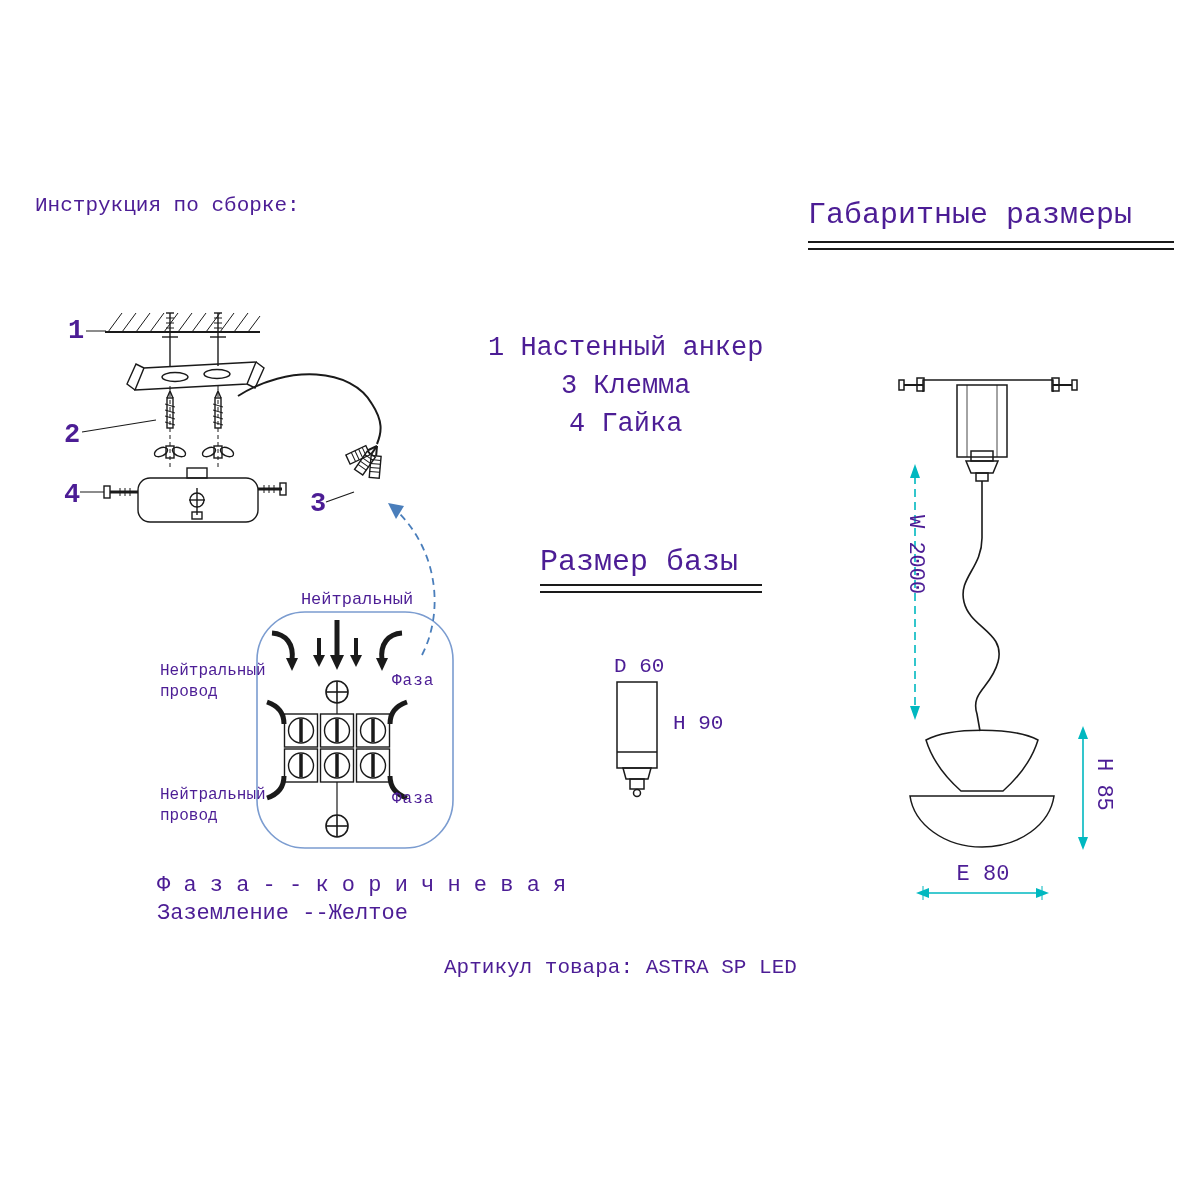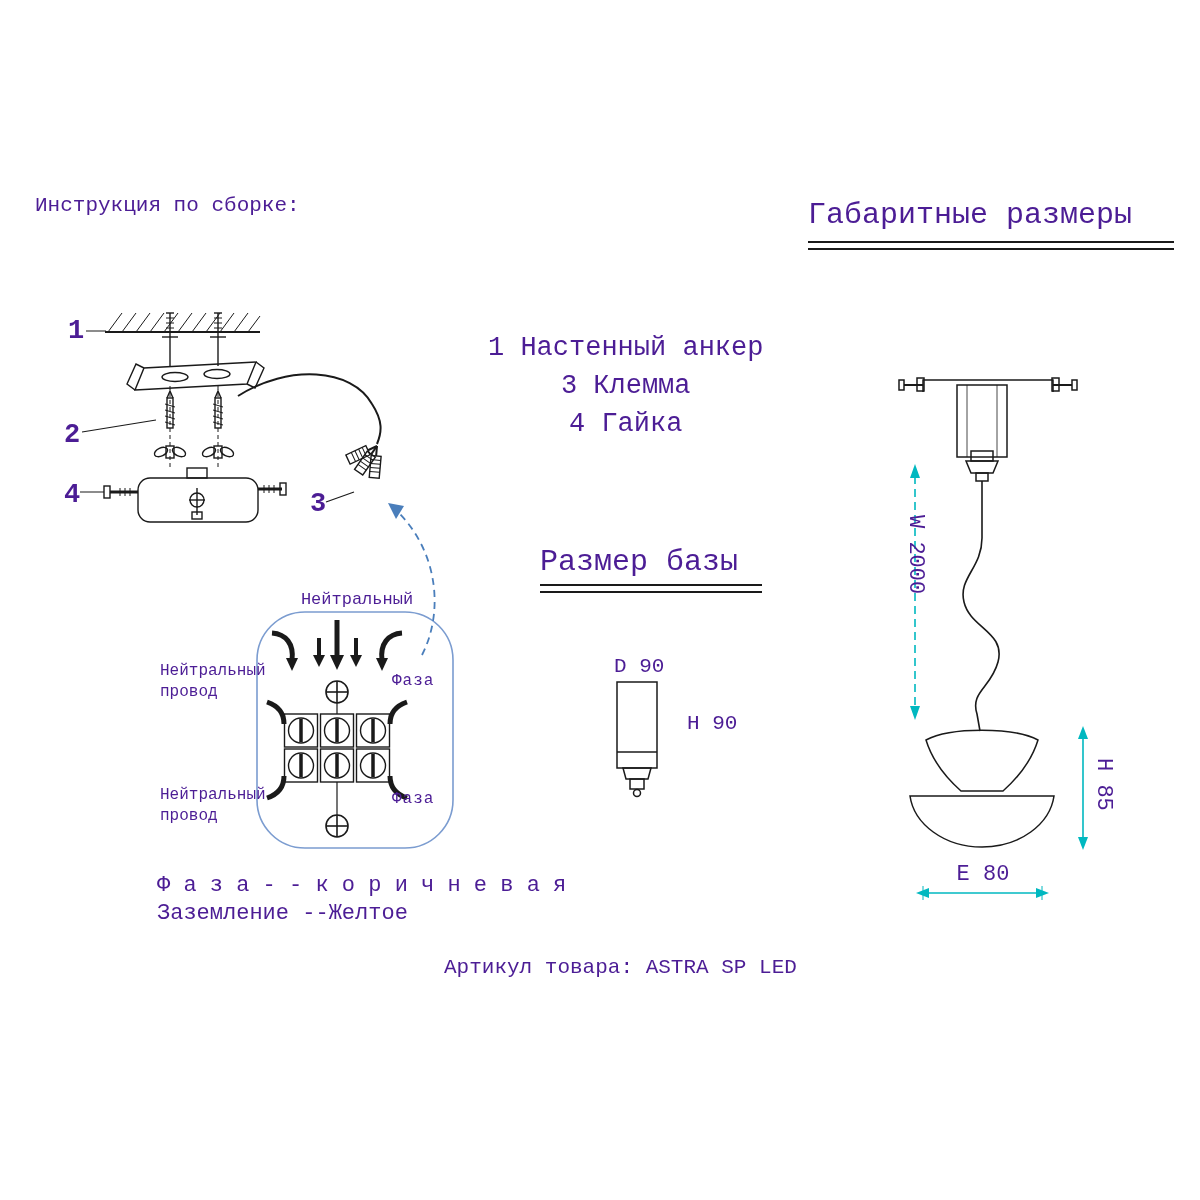--- a/index.html
+++ b/index.html
@@ -259,22 +259,22 @@
   <div class="t f27 bold" style="left:290px; top:489px;">3</div>
 
   <div class="t f17" style="left:272px; top:590px; width:130px; text-align:center;">Нейтральный</div>
   <div class="t f16 prelines" style="left:140px; top:661px;">Нейтральный
 провод</div>
   <div class="t f16" style="left:372px; top:671px; letter-spacing:1px;">Фаза</div>
   <div class="t f16 prelines" style="left:140px; top:785px;">Нейтральный
 провод</div>
   <div class="t f16" style="left:372px; top:789px; letter-spacing:1px;">Фаза</div>
 
-  <div class="t f21" style="left:594px; top:655px;">D 90</div>
-  <div class="t f21" style="left:667px; top:712px;">H 90</div>
+  <div class="t f21" style="left:594px; top:655px;">D 60</div>
+  <div class="t f21" style="left:653px; top:712px;">H 90</div>
 
   <div class="t f22 vtext" style="left:908px; top:515px;">W 2000</div>
   <div class="t f22 vtext" style="left:1096px; top:758px;">H 85</div>
   <div class="t f22" style="left:928px; top:862px; width:70px; text-align:center;">E 80</div>
 
   <div class="legend">
     <div>Ф а з а - - к о р и ч н е в а я</div>
     <div>Заземление --Желтое</div>
   </div>
 

